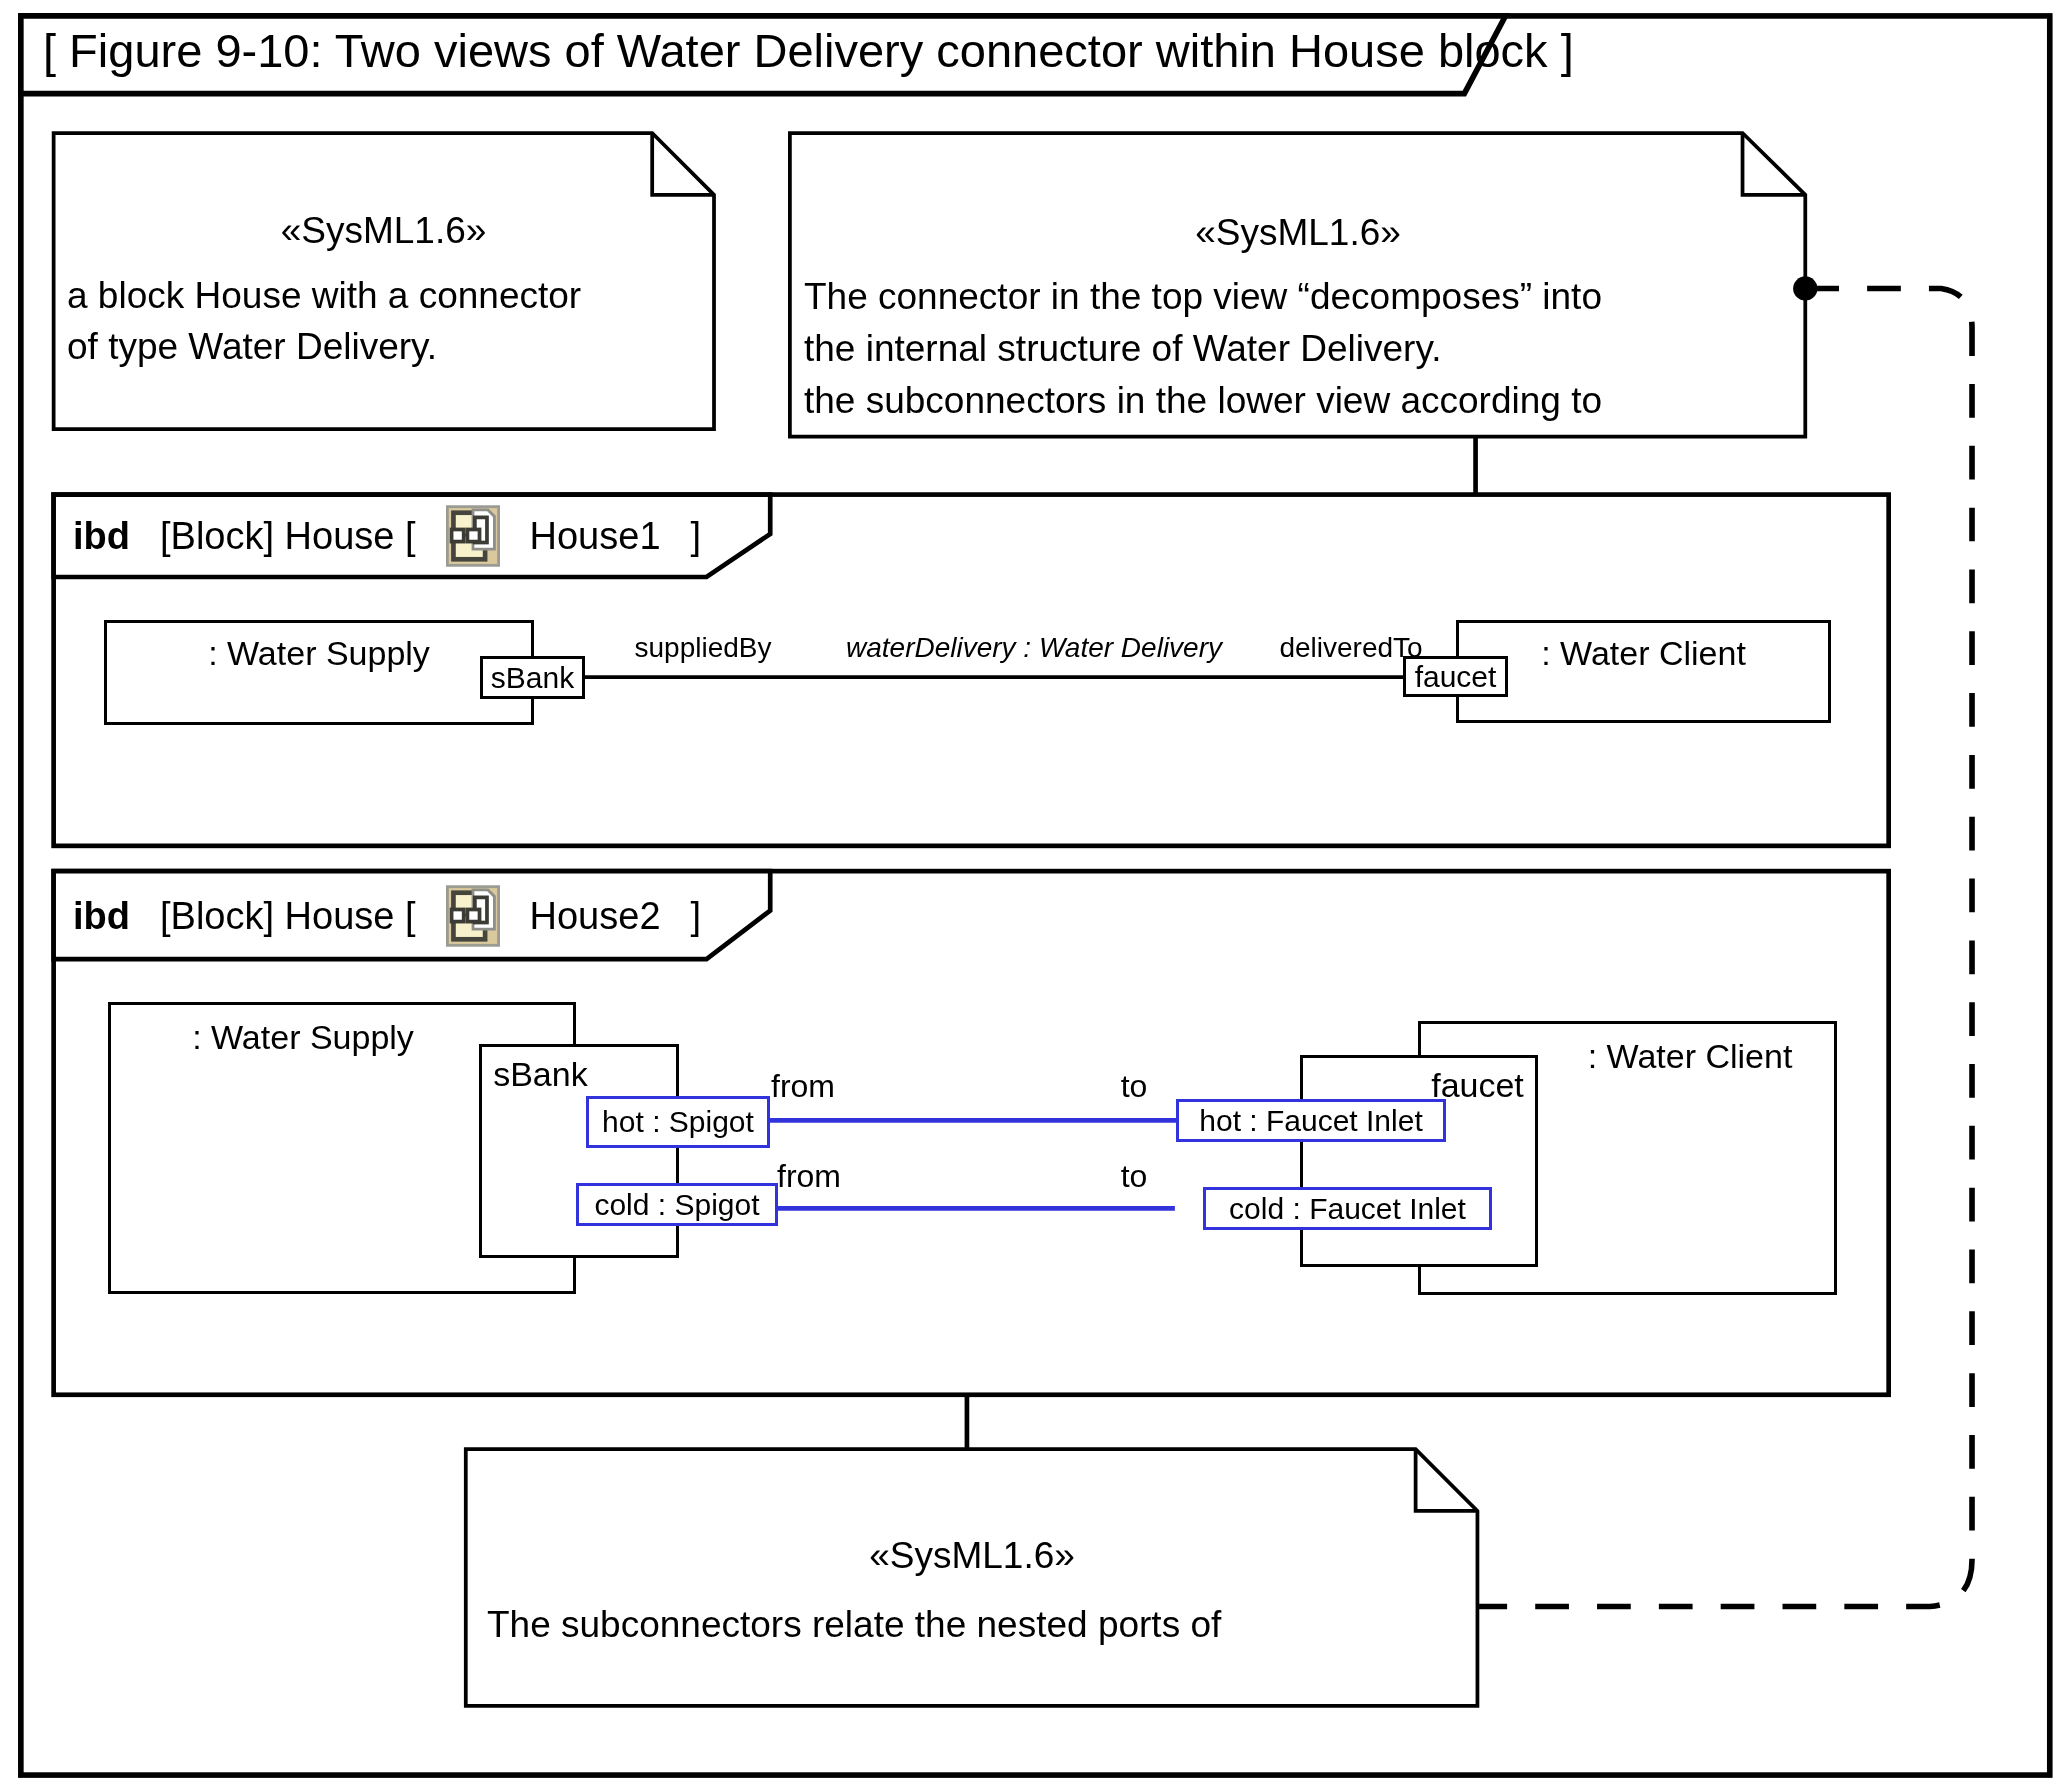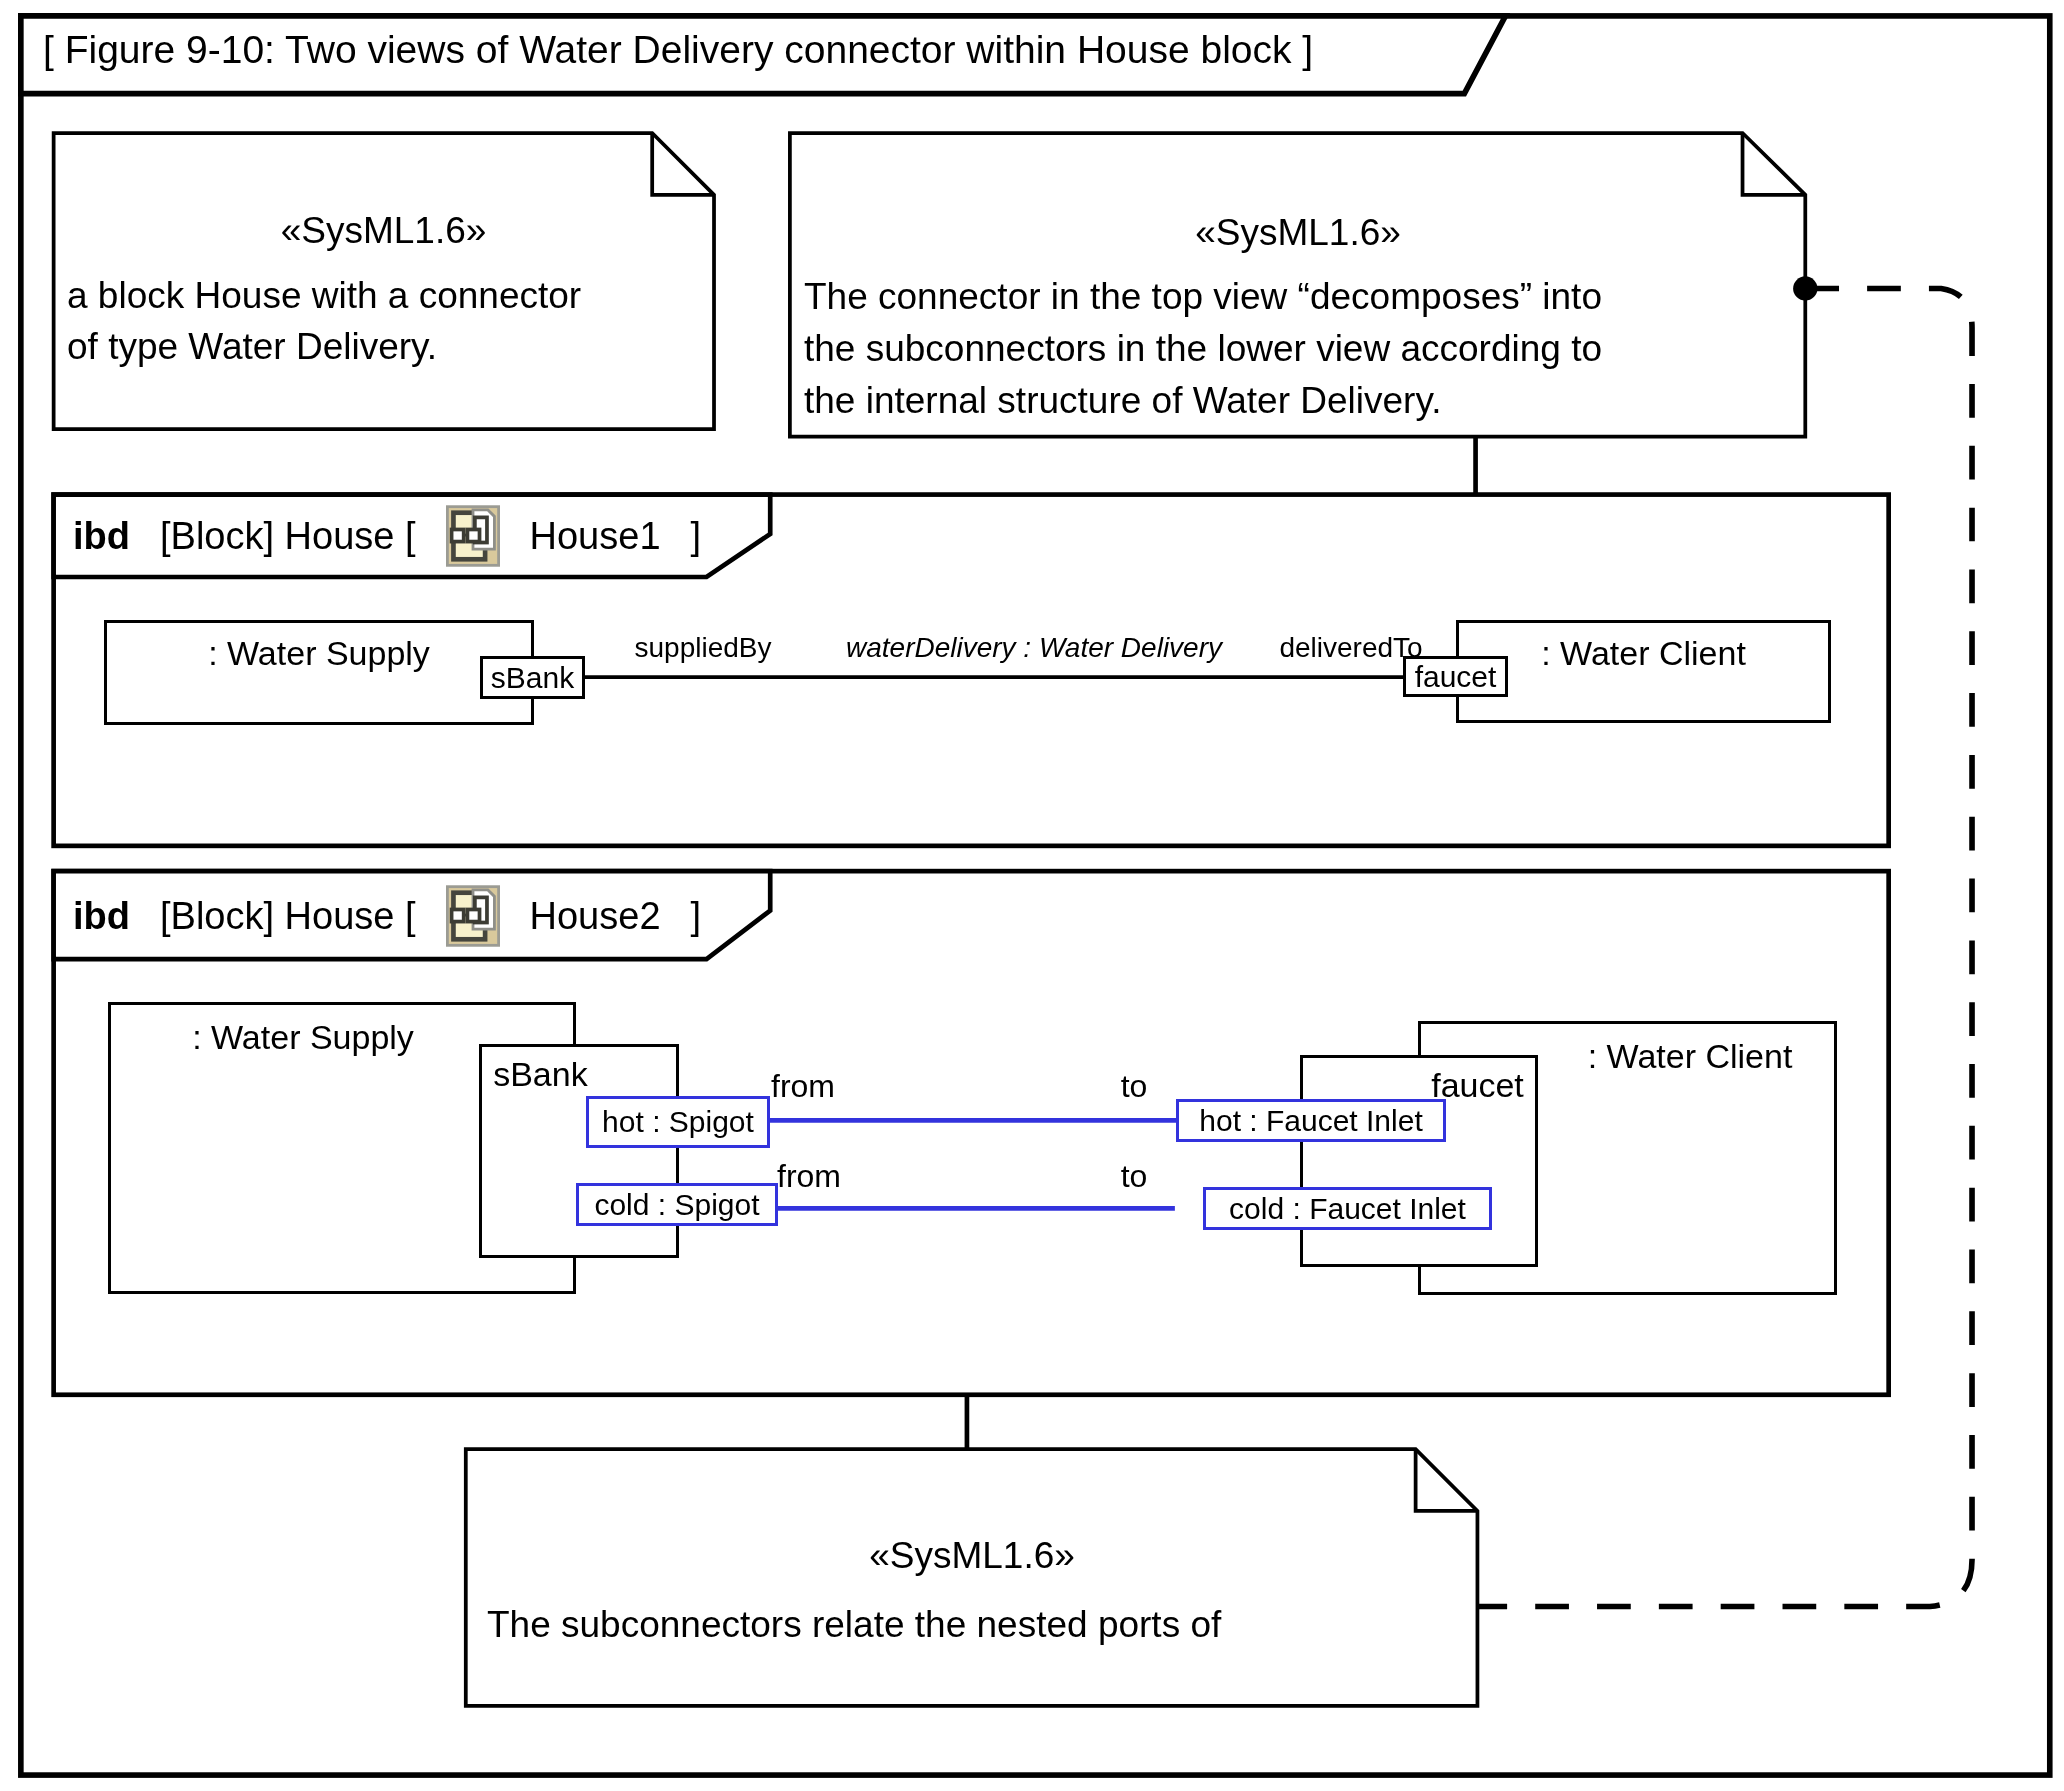--- a/index.html
+++ b/index.html
@@ -12,21 +12,21 @@
   .stage{
     position:relative;width:2065px;height:1791px;background:#ffffff;
     font-family:"Liberation Sans",sans-serif;color:var(--ink);overflow:hidden;
   }
   svg.layer{position:absolute;left:0;top:0;}
   svg .blueline{stroke:var(--blue);}
   svg .icon-bg{fill:var(--icon-tan);}
   svg .icon-inner{fill:var(--icon-inner);}
 
   
-  #title-row{position:absolute;left:43px;top:14px;height:72px;display:flex;align-items:center;font-size:39px;white-space:nowrap;}
+  #title-row{position:absolute;left:43px;top:14px;height:72px;display:flex;align-items:center;font-size:47px;white-space:nowrap;}
 
   
   .tabrow{position:absolute;left:73px;display:flex;align-items:center;gap:30px;font-size:38px;white-space:nowrap;}
   #tab1-row{top:495px;height:82px;}
   #tab2-row{top:873px;height:86px;}
   .tabrow .b{font-weight:bold;}
 
   
   .block{position:absolute;border:3.7px solid #000;box-sizing:border-box;background:transparent;}
   .part{position:absolute;border:3.7px solid #000;box-sizing:border-box;background:#ffffff;}
@@ -152,22 +152,22 @@
 
   <div id="note1-st" class="note-st">«SysML1.6»</div>
   <div id="note1-body" class="note-body">
     <div>a block House with a connector</div>
     <div>of type Water Delivery.</div>
   </div>
 
   <div id="note2-st" class="note-st">«SysML1.6»</div>
   <div id="note2-body" class="note-body">
     <div>The connector in the top view “decomposes” into</div>
+    <div>the internal structure of Water Delivery.</div>
     <div>the subconnectors in the lower view according to</div>
-    <div>the internal structure of Water Delivery.</div>
   </div>
 
   <div id="note3-st" class="note-st">«SysML1.6»</div>
   <div id="note3-body" class="note-body">
     <div>The subconnectors relate the nested ports of</div>
   </div>
 
   <div id="ws1" class="block">
     <div class="blockname">: Water Supply</div>
   </div>

